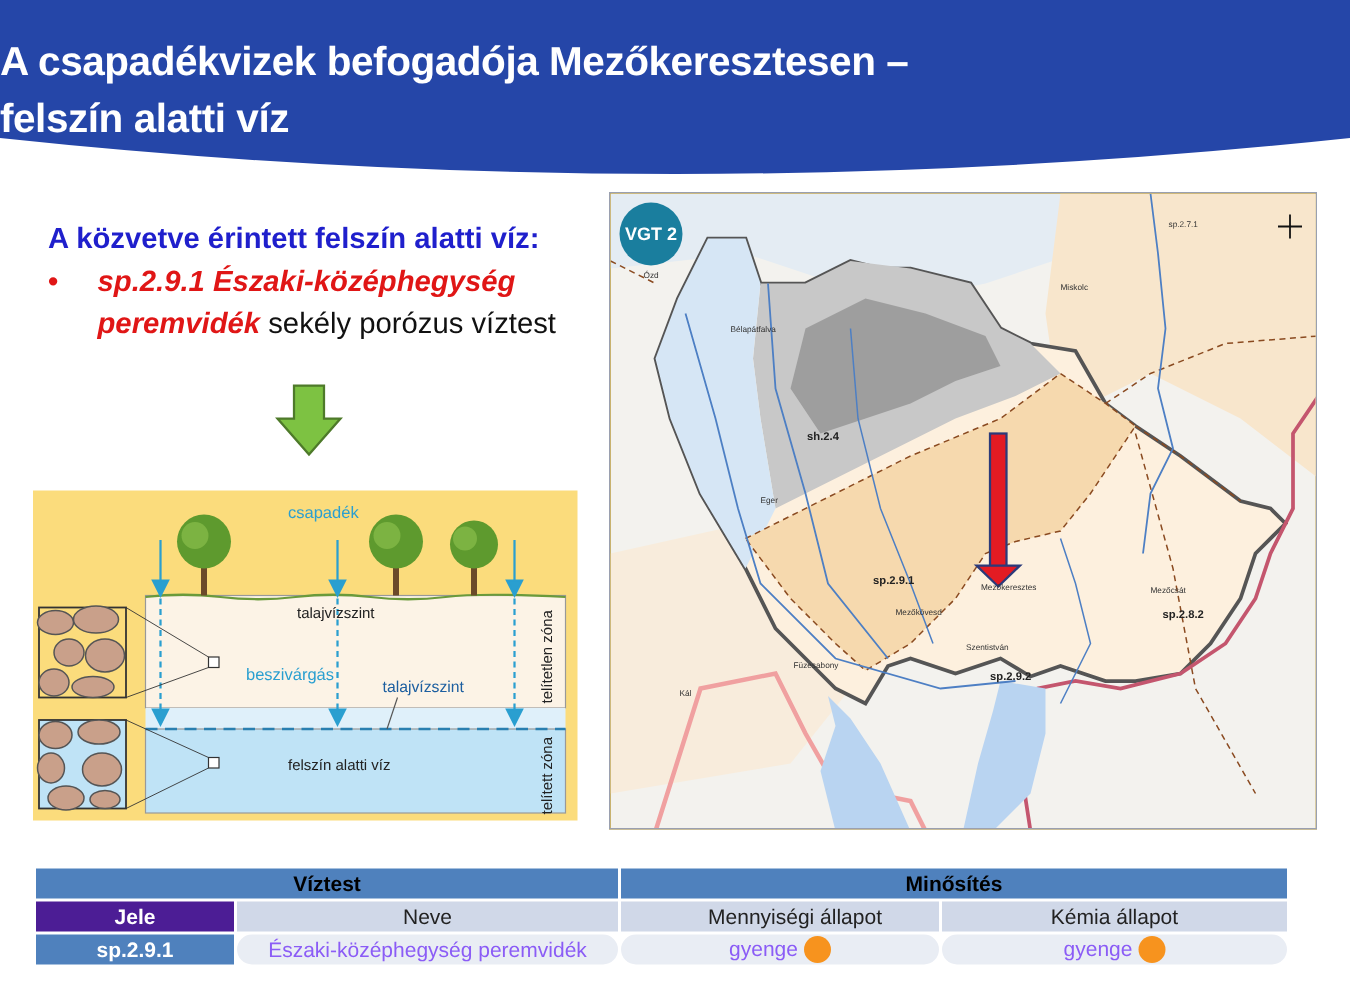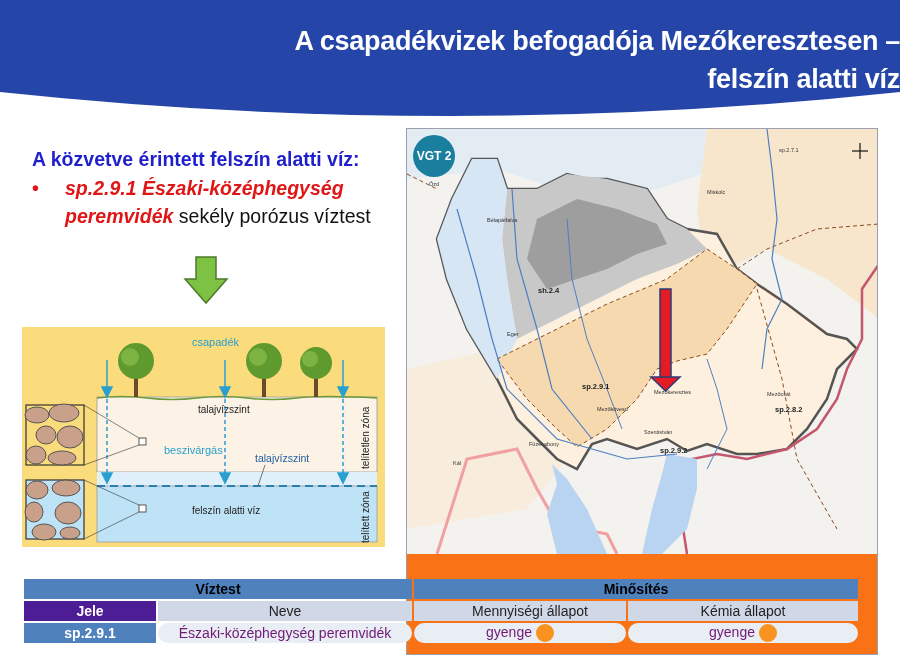--- a/index.html
+++ b/index.html
@@ -1,52 +1,52 @@
 <!DOCTYPE html>
 <html><head>
   <meta charset="utf-8">
   <style>
     * { box-sizing: border-box; margin: 0; padding: 0; }
     html, body { width: 900px; height: 670px; background: #ffffff; overflow: hidden; }
     body { position: relative; font-family: "Liberation Sans", "DejaVu Sans", sans-serif; }
 
     .header { position: absolute; left: 0; top: 0; width: 900px; height: 125px; }
     .header svg { position: absolute; left: 0; top: 0; }
-    .title { position: absolute; left: 0; top: 22px; width: 900px; text-align: right;
+    .title { position: absolute; left: 0; top: 22px; width: 900px; text-align: left;
       color: #ffffff; font-family: "Liberation Sans", sans-serif; font-weight: bold;
       font-size: 27px; line-height: 38px; letter-spacing: -0.3px; }
 
     .intro { position: absolute; left: 32px; top: 146px; width: 360px; }
     .intro-heading { color: #1f1fcc; font-weight: bold; font-size: 19.5px; line-height: 26px; }
     .bullet-row { position: relative; padding-left: 33px; margin-top: 2px; font-size: 19.5px; line-height: 28px; color: #111; }
     .bullet-dot { position: absolute; left: 0; top: 0; color: #e01616; font-weight: bold; }
     .red-it { color: #e01616; font-weight: bold; font-style: italic; }
 
     .green-arrow { position: absolute; left: 183px; top: 255px; }
 
     .diagram { position: absolute; left: 22px; top: 327px; width: 363px; height: 220px; background: #fbdc7c; }
     .diagram svg { position: absolute; left: 0; top: 0; }
     .dlabel { position: absolute; font-size: 10px; color: #222; white-space: nowrap; }
     .dlabel.blue { color: #2a9fd0; font-size: 11px; }
     .dvert { position: absolute; font-size: 10px; color: #222; transform: rotate(-90deg); transform-origin: left top; white-space: nowrap; }
 
-    .map { position: absolute; left: 406px; top: 128px; width: 472px; height: 527px; border: 1px solid #9aa0b0; overflow: hidden; background: #f97316; }
+    .map { position: absolute; left: 406px; top: 128px; width: 472px; height: 425px; border: 1px solid #9aa0b0; overflow: hidden; background: #eab308; }
     .map svg { position: absolute; left: 0; top: 0; }
     .vgt-badge { position: absolute; left: 6px; top: 6px; width: 42px; height: 42px; border-radius: 50%;
       background: #1a7e9e; color: #fff; font-weight: bold; font-size: 12px; text-align: center; line-height: 42px; }
     .mlabel { position: absolute; font-size: 7.5px; font-weight: bold; color: #222; white-space: nowrap; }
     .mlabel.small { font-size: 5.5px; font-weight: normal; color: #333; }
 
     table.status { position: absolute; left: 22px; top: 577px; width: 838px; border-collapse: separate; border-spacing: 2px 2px; font-size: 14px; }
     table.status td { height: 20px; text-align: center; padding: 0 4px; }
     .th1 { background: #4f81bd; color: #000000; font-weight: bold; margin-left: 20px; }
     .th2-blue { background: #4c1d95; color: #fff; font-weight: bold; }
     .th2-light { background: #d0d8e8; color: #222; }
     .td-blue { background: #4f81bd; color: #fff; font-weight: bold; }
-    .td-light { background: #e9edf4; color: #701a75; border-radius: 10px; }
+    .td-light { background: #e9edf4; color: #8b5cf6; border-radius: 10px; }
     .orange-dot { display: inline-block; width: 18px; height: 18px; border-radius: 50%; background: #f7931e; vertical-align: middle; margin-left: 4px; }
   </style>
 </head>
 <body>
 
 <div class="header">
   <svg width="900" height="125">
     <path d="M0,0 L900,0 L900,92 Q450,140 0,92 Z" fill="#2546a8"></path>
   </svg>
   <div class="title">

